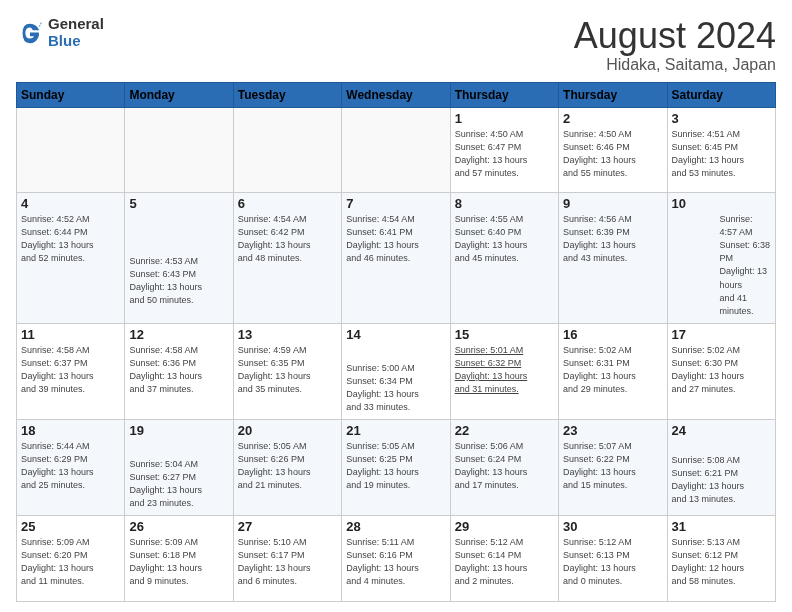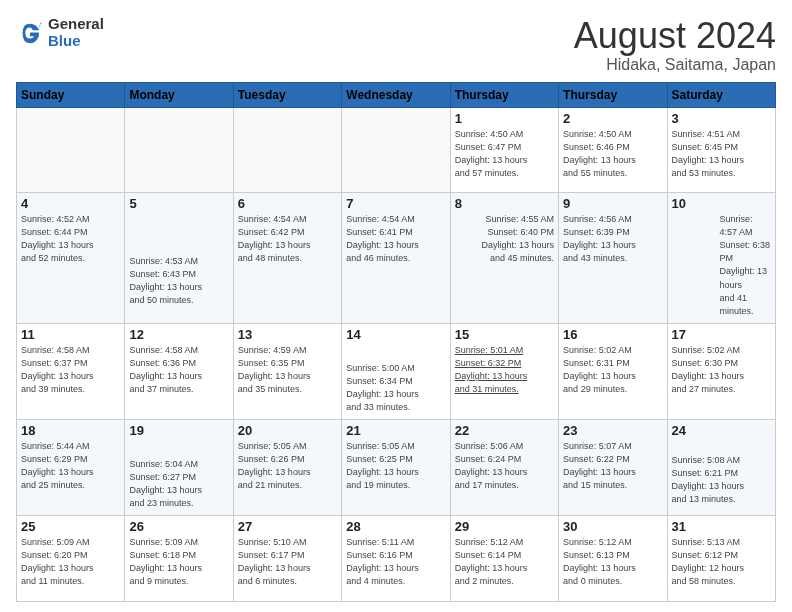--- a/index.html
+++ b/index.html
@@ -192,21 +192,21 @@
           </td>
           <td>
             <span class="day-num">7</span>
             <div class="day-info" style="white-space: pre-line;">Sunrise: 4:54 AM
 Sunset: 6:41 PM
 Daylight: 13 hours
 and 46 minutes.</div>
           </td>
           <td>
             <span class="day-num">8</span>
-            <div class="day-info" style="white-space: pre-line; text-align: right;">Sunrise: 4:55 AM
+            <div class="day-info" style="white-space: pre-line;">Sunrise: 4:55 AM
 Sunset: 6:40 PM
 Daylight: 13 hours
 and 45 minutes.</div>
           </td>
           <td>
             <span class="day-num">9</span>
             <div class="day-info" style="white-space: pre-line;">Sunrise: 4:56 AM
 Sunset: 6:39 PM
 Daylight: 13 hours
 and 43 minutes.</div>

